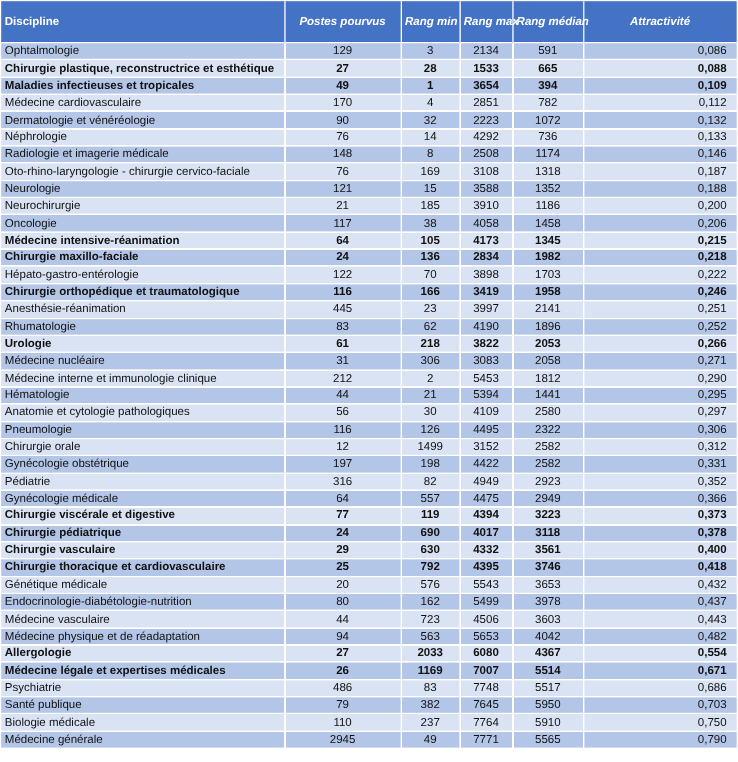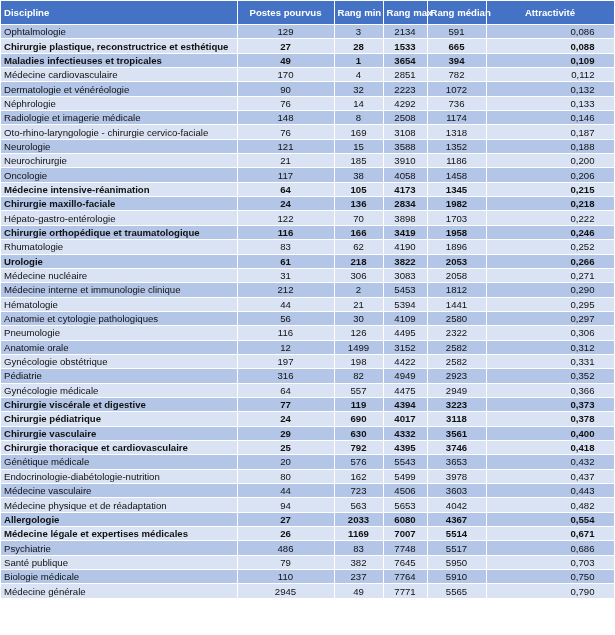--- a/index.html
+++ b/index.html
@@ -16,43 +16,43 @@
   col.c0 { width: 236px; }
   col.c1 { width: 97px; }
   col.c2 { width: 49px; }
   col.c3 { width: 44px; }
   col.c4 { width: 59px; }
   col.c5 { width: 128px; }
   thead th {
     background: #4472c4;
     color: #ffffff;
     font-weight: bold;
-    height: 23px;
+    height: 34px;
     padding: 0 3px;
     border-right: 1px solid #ffffff;
     white-space: nowrap;
     font-size: 9.6px;
   }
   thead th.left { text-align: left; }
-  thead th.center { text-align: center; }
+  thead th.center { text-align: center; font-style: italic; }
   tbody td {
     height: 13.35px;
     line-height: 13px;
     padding: 0 3px;
     border-right: 1px solid #ffffff;
     border-top: 1px solid #ffffff;
     white-space: nowrap;
     overflow: hidden;
   }
   tbody tr:nth-child(odd) td { background: #b4c6e7; }
   tbody tr:nth-child(even) td { background: #dae3f3; }
   tbody tr.bold td { font-weight: bold; }
   td.name { text-align: left; }
   td.num { text-align: center; }
-  td.attr { text-align: right; padding-right: 19px; }
+  td.attr { text-align: right; padding-right: 8px; }
 </style>
 </head>
 <body>
 
 <table>
   <colgroup>
     <col class="c0">
       <col class="c1">
       <col class="c2">
       <col class="c3">
@@ -184,20 +184,28 @@
       </tr>
       <tr class="bold">
         <td class="name">Chirurgie orthopédique et traumatologique</td>
         <td class="num">116</td>
         <td class="num">166</td>
         <td class="num">3419</td>
         <td class="num">1958</td>
         <td class="attr">0,246</td>
       </tr>
       <tr>
+        <td class="name">Anesthésie-réanimation</td>
+        <td class="num">445</td>
+        <td class="num">23</td>
+        <td class="num">3997</td>
+        <td class="num">2141</td>
+        <td class="attr">0,251</td>
+      </tr>
+      <tr>
         <td class="name">Rhumatologie</td>
         <td class="num">83</td>
         <td class="num">62</td>
         <td class="num">4190</td>
         <td class="num">1896</td>
         <td class="attr">0,252</td>
       </tr>
       <tr class="bold">
         <td class="name">Urologie</td>
         <td class="num">61</td>
@@ -240,21 +248,21 @@
       </tr>
       <tr>
         <td class="name">Pneumologie</td>
         <td class="num">116</td>
         <td class="num">126</td>
         <td class="num">4495</td>
         <td class="num">2322</td>
         <td class="attr">0,306</td>
       </tr>
       <tr>
-        <td class="name">Anatomie orale</td>
+        <td class="name">Chirurgie orale</td>
         <td class="num">12</td>
         <td class="num">1499</td>
         <td class="num">3152</td>
         <td class="num">2582</td>
         <td class="attr">0,312</td>
       </tr>
       <tr>
         <td class="name">Gynécologie obstétrique</td>
         <td class="num">197</td>
         <td class="num">198</td>

